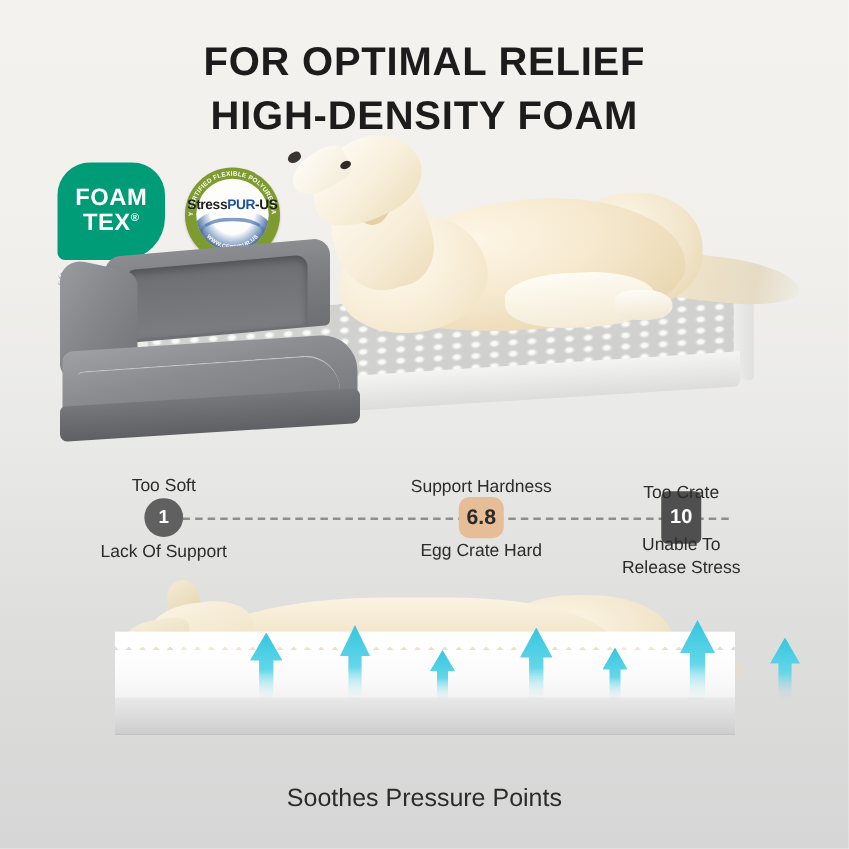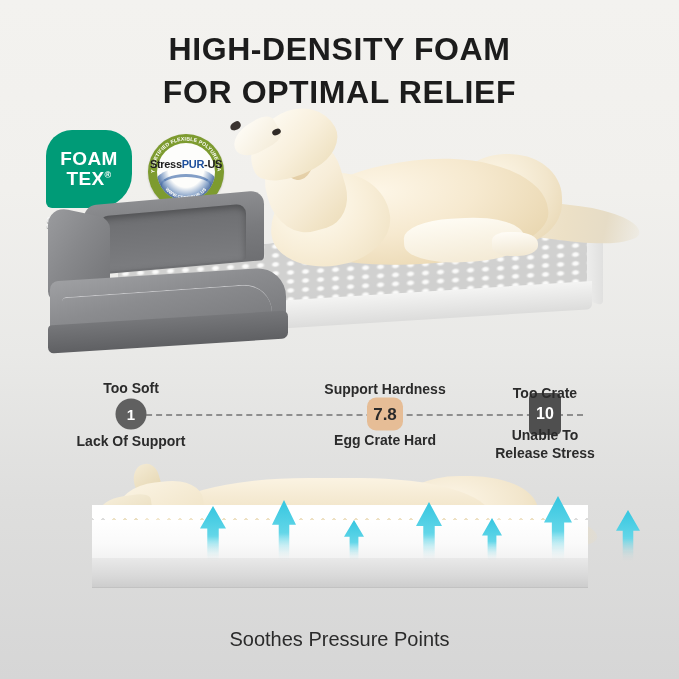--- a/index.html
+++ b/index.html
@@ -220,21 +220,21 @@
   .node{ position:absolute; top:36px; transform:translate(-50%,-50%); }
   .node .mark{
     display:flex; align-items:center; justify-content:center;
     color:#fff; font-weight:700; font-size:15px;
   }
   .node-1 .mark{ width:31px; height:31px; border-radius:50%; background:#606060; }
   .node-68 .mark{ width:36px; height:33px; border-radius:9px; background:#e6bd96; color:#2a2a2a; font-size:17px; }
   .node-10 .mark{ width:32px; height:42px; border-radius:5px; background:#4f4f4f; font-size:16px; }
   .node .top-lbl, .node .bot-lbl{
     position:absolute; left:50%; transform:translateX(-50%);
-    white-space:nowrap; color:#2b2b2b; font-size:14px; text-align:center;font-weight:bold;
+    white-space:nowrap; color:#2b2b2b; font-size:14px; text-align:center;
   }
   .node .top-lbl{ bottom:34px; }
   .node .bot-lbl{ top:34px; line-height:1.28; }
   .node-1{ left:131px; }
   .node-68{ left:385px; }
   .node-10{ left:545px; }
 
   
   .press{ position:absolute; left:0; top:462px; width:679px; height:160px; }
   .press-slab{
@@ -307,22 +307,22 @@
 
   .press-caption{
     position:absolute; left:0; top:628px; width:100%;
     text-align:center; font-size:20px; color:#2b2b2b;
   }
 </style>
 </head>
 <body>
 
 <div class="headline">
+  <div>FOR OPTIMAL RELIEF</div>
   <div>HIGH-DENSITY FOAM</div>
-  <div>FOR OPTIMAL RELIEF</div>
 </div>
 
 <div class="badges">
 
   <div class="oeko">
     <div class="oeko-mark">
       <span class="l1">FOAM</span>
       <span class="l2"><span>TEX</span><sup>®</sup></span>
     </div>
     <div class="oeko-std">
@@ -393,21 +393,21 @@
   <div class="scale-track"></div>
 
   <div class="node node-1">
     <div class="top-lbl">Too Soft</div>
     <div class="mark">1</div>
     <div class="bot-lbl">Lack Of Support</div>
   </div>
 
   <div class="node node-68">
     <div class="top-lbl">Support Hardness</div>
-    <div class="mark">7.8</div>
+    <div class="mark">6.8</div>
     <div class="bot-lbl">Egg Crate Hard</div>
   </div>
 
   <div class="node node-10">
     <div class="top-lbl">Too Crate</div>
     <div class="mark">10</div>
     <div class="bot-lbl">
         <div>Unable To</div>
         <div>Release Stress</div>
       </div>

